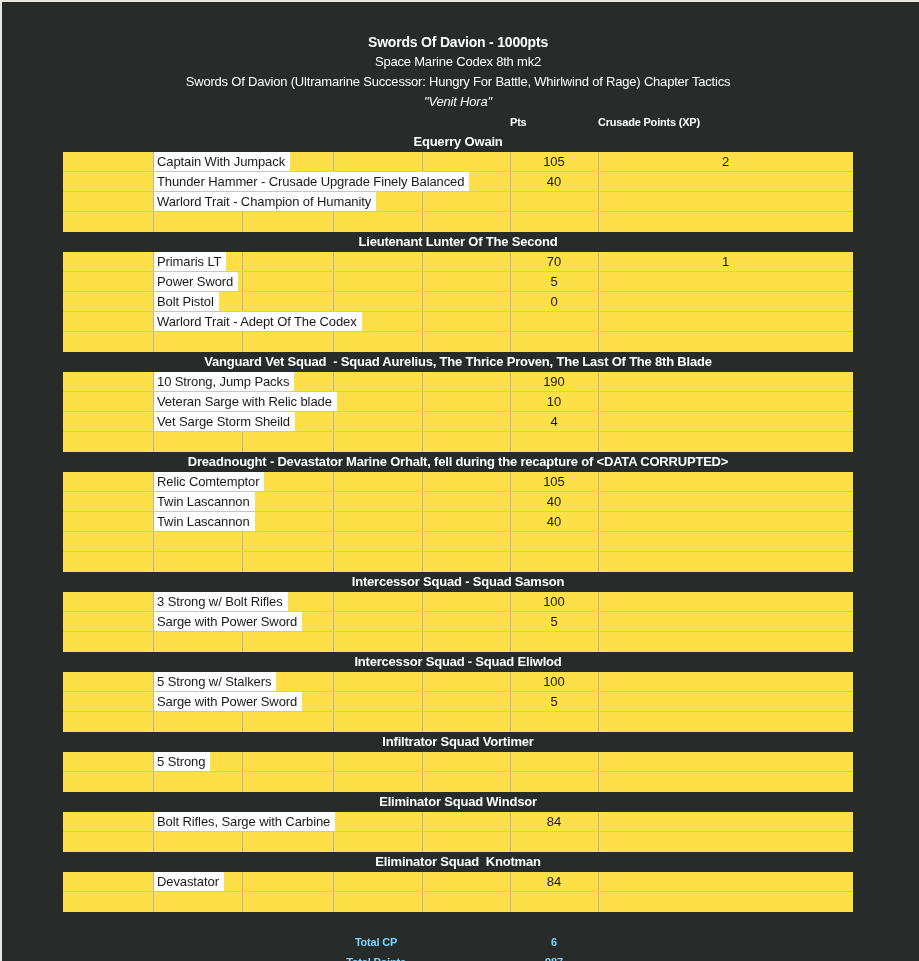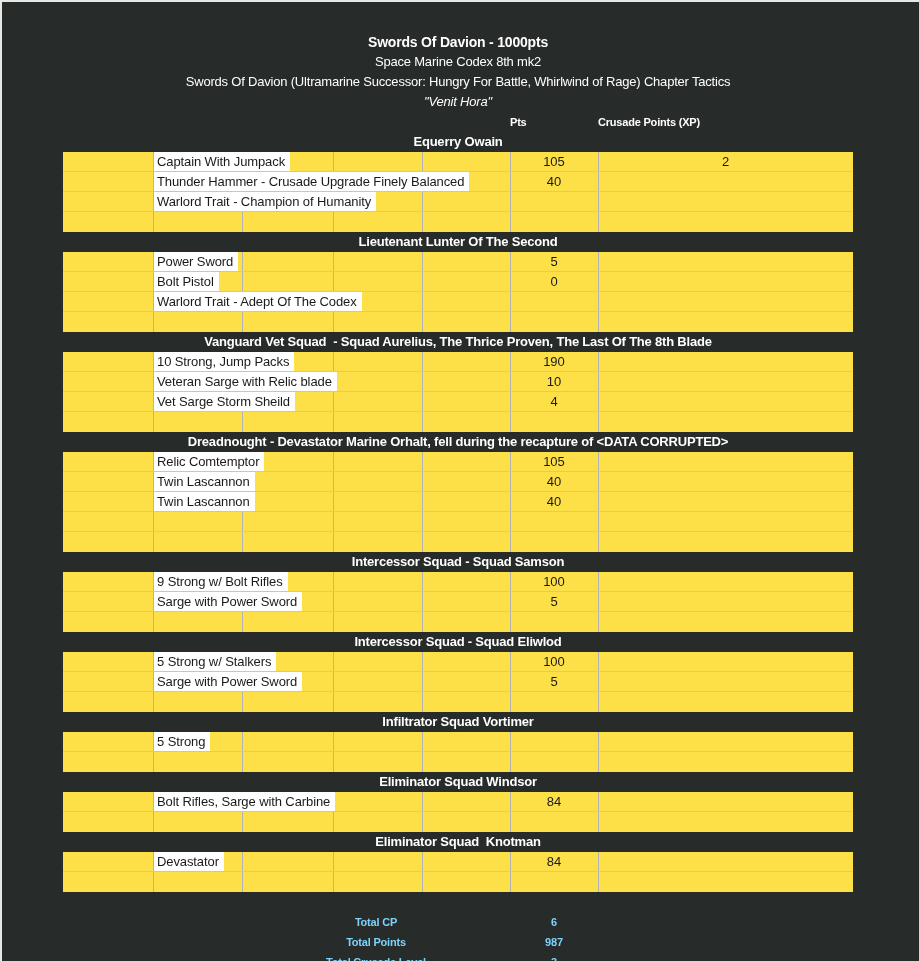--- a/index.html
+++ b/index.html
@@ -101,20 +101,31 @@
         </div>
         <div class="hrow bold">Lieutenant Lunter Of The Second</div>
         <div class="block">
           <div class="trow">
             <i class="vline" style="left: 90px;"></i>
             <i class="vline" style="left: 179px;"></i>
             <i class="vline" style="left: 270px;"></i>
             <i class="vline" style="left: 359px;"></i>
             <i class="vline" style="left: 447px;"></i>
             <i class="vline" style="left: 535px;"></i>
+            <span class="desc">Primaris LT</span>
+            <span class="num pts">70</span>
+            <span class="num xp">1</span>
+          </div>
+          <div class="trow">
+            <i class="vline" style="left: 90px;"></i>
+            <i class="vline" style="left: 179px;"></i>
+            <i class="vline" style="left: 270px;"></i>
+            <i class="vline" style="left: 359px;"></i>
+            <i class="vline" style="left: 447px;"></i>
+            <i class="vline" style="left: 535px;"></i>
             <span class="desc">Power Sword</span>
             <span class="num pts">5</span>
           </div>
           <div class="trow">
             <i class="vline" style="left: 90px;"></i>
             <i class="vline" style="left: 179px;"></i>
             <i class="vline" style="left: 270px;"></i>
             <i class="vline" style="left: 359px;"></i>
             <i class="vline" style="left: 447px;"></i>
             <i class="vline" style="left: 535px;"></i>
@@ -231,21 +242,21 @@
         </div>
         <div class="hrow bold">Intercessor Squad - Squad Samson</div>
         <div class="block">
           <div class="trow">
             <i class="vline" style="left: 90px;"></i>
             <i class="vline" style="left: 179px;"></i>
             <i class="vline" style="left: 270px;"></i>
             <i class="vline" style="left: 359px;"></i>
             <i class="vline" style="left: 447px;"></i>
             <i class="vline" style="left: 535px;"></i>
-            <span class="desc">9 Strong w/ Bolt Rifles</span>
+            <span class="desc">3 Strong w/ Bolt Rifles</span>
             <span class="num pts">100</span>
           </div>
           <div class="trow">
             <i class="vline" style="left: 90px;"></i>
             <i class="vline" style="left: 179px;"></i>
             <i class="vline" style="left: 270px;"></i>
             <i class="vline" style="left: 359px;"></i>
             <i class="vline" style="left: 447px;"></i>
             <i class="vline" style="left: 535px;"></i>
             <span class="desc">Sarge with Power Sword</span>

